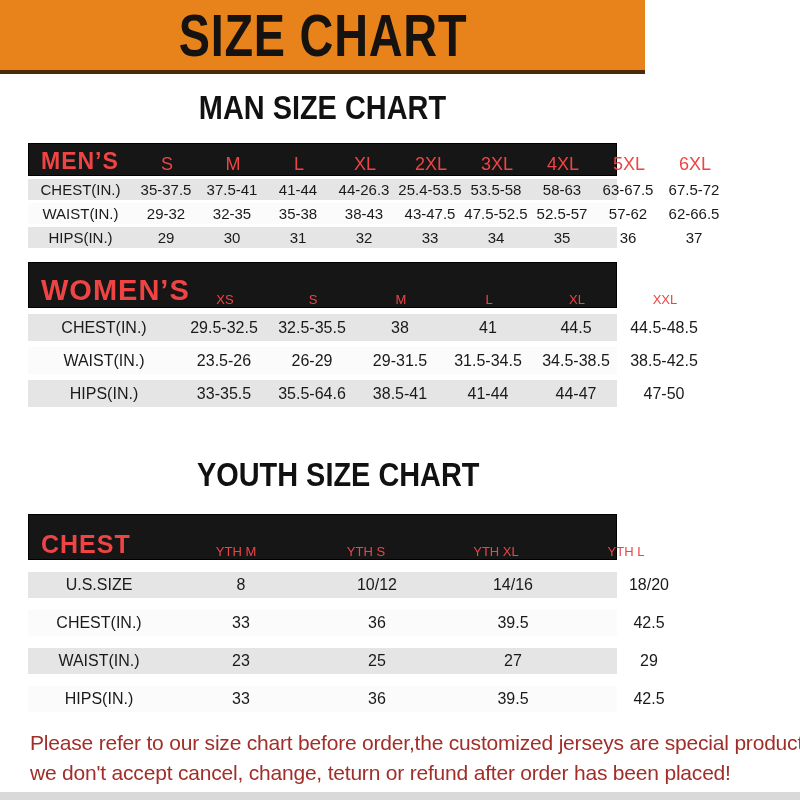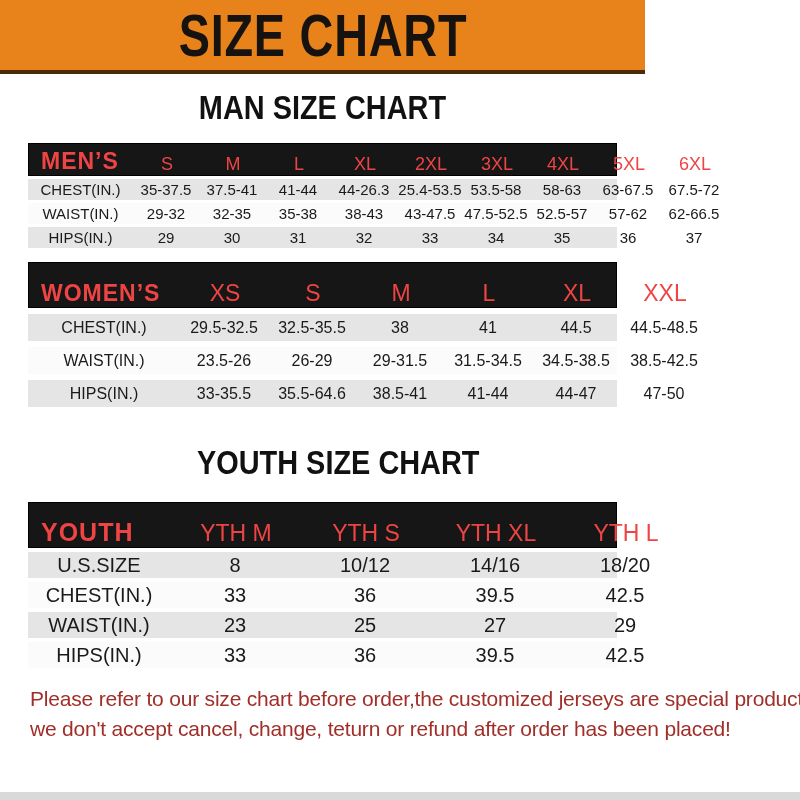--- a/index.html
+++ b/index.html
@@ -28,21 +28,21 @@
   .sec{text-align:center;}
   .heading{line-height:38px;text-decoration:underline;}
   .heading .cond{
     display:inline-block;
     font-size:34px;font-weight:800;color:#111;
     transform:scaleX(0.85);transform-origin:center;
     letter-spacing:0px;white-space:nowrap;
   }
   .sec0 .heading{margin-top:14px;}
   .sec1 .heading{margin-top:24px;}
-  .sec2 .heading{margin-top:36px;padding-left:32px;}
+  .sec2 .heading{margin-top:48px;padding-left:32px;}
 
   
   .size-table{margin:0 28px;text-align:left;}
   .sec0 .size-table{margin-top:10px;}
   .sec1 .size-table, .sec2 .size-table{margin-top:14px;}
 
   .hbar{
     background:#161616;border:1px solid #000;box-sizing:border-box;
     color:#ef4444;display:flex;align-items:flex-end;
   }
@@ -50,35 +50,35 @@
   .sec1 .hbar,.sec2 .hbar{height:46px;}
 
   .lbl{box-sizing:border-box;flex:none;}
   .col{flex:none;text-align:center;}
 
   .hbar .lbl{font-weight:bold;text-align:left;padding-left:12px;letter-spacing:1px;}
   .sec0 .lbl{width:105px;}
   .sec1 .lbl{width:152px;}
   .sec2 .lbl{width:142px;}
   .sec0 .hbar .lbl{font-size:23px;}
-  .sec1 .hbar .lbl{font-size:23px;}
+  .sec1 .hbar .lbl{font-size:29px;}
   .sec2 .hbar .lbl{font-size:25px;}
 
   .sec0 .col{width:66px;}
   .sec1 .col{width:88px;}
   .sec2 .col{width:130px;}
   .sec0 .hbar .col{font-size:18px;}
-  .sec1 .hbar .col,.sec2 .hbar .col{font-size:23px;}
+  .sec1 .hbar .col,.sec2 .hbar .col{font-size:13px;}
 
   .row{display:flex;align-items:center;}
   .row.g{background:#E5E5E5;}
   .row.w{background:#FBFBFB;}
   .sec0 .row{height:21px;margin-top:3px;font-size:15px;}
   .sec1 .row{height:27px;margin-top:6px;font-size:16px;}
-  .sec2 .row{height:26px;margin-top:4px;font-size:20px;}
+  .sec2 .row{height:26px;margin-top:12px;font-size:16px;gap:6px;}
   .row .lbl{text-align:center;}
 
   
   .footer{margin:16px 0 0 30px;text-align:left;}
   .footer div{
     color:#A12E28;font-size:21px;line-height:30px;
     letter-spacing:-0.2px;white-space:nowrap;
   }
   .bottom-strip{
     position:absolute;left:0;bottom:0;width:800px;height:8px;background:#D9D9D9;
@@ -193,21 +193,21 @@
         </div>
     </div>
   </section>
 
   <section class="sec sec2">
     <div class="heading">
       <span class="cond">YOUTH SIZE CHART</span>
     </div>
     <div class="size-table">
       <div class="hbar">
-        <div class="lbl">YOUTH</div>
+        <div class="lbl">CHEST</div>
       <div class="col">YTH M</div>
           <div class="col">YTH S</div>
           <div class="col">YTH XL</div>
           <div class="col">YTH L</div>
         </div>
       <div>
           <div class="row g">
             <div class="lbl">U.S.SIZE</div>
             <div class="col">8</div>
             <div class="col">10/12</div>

